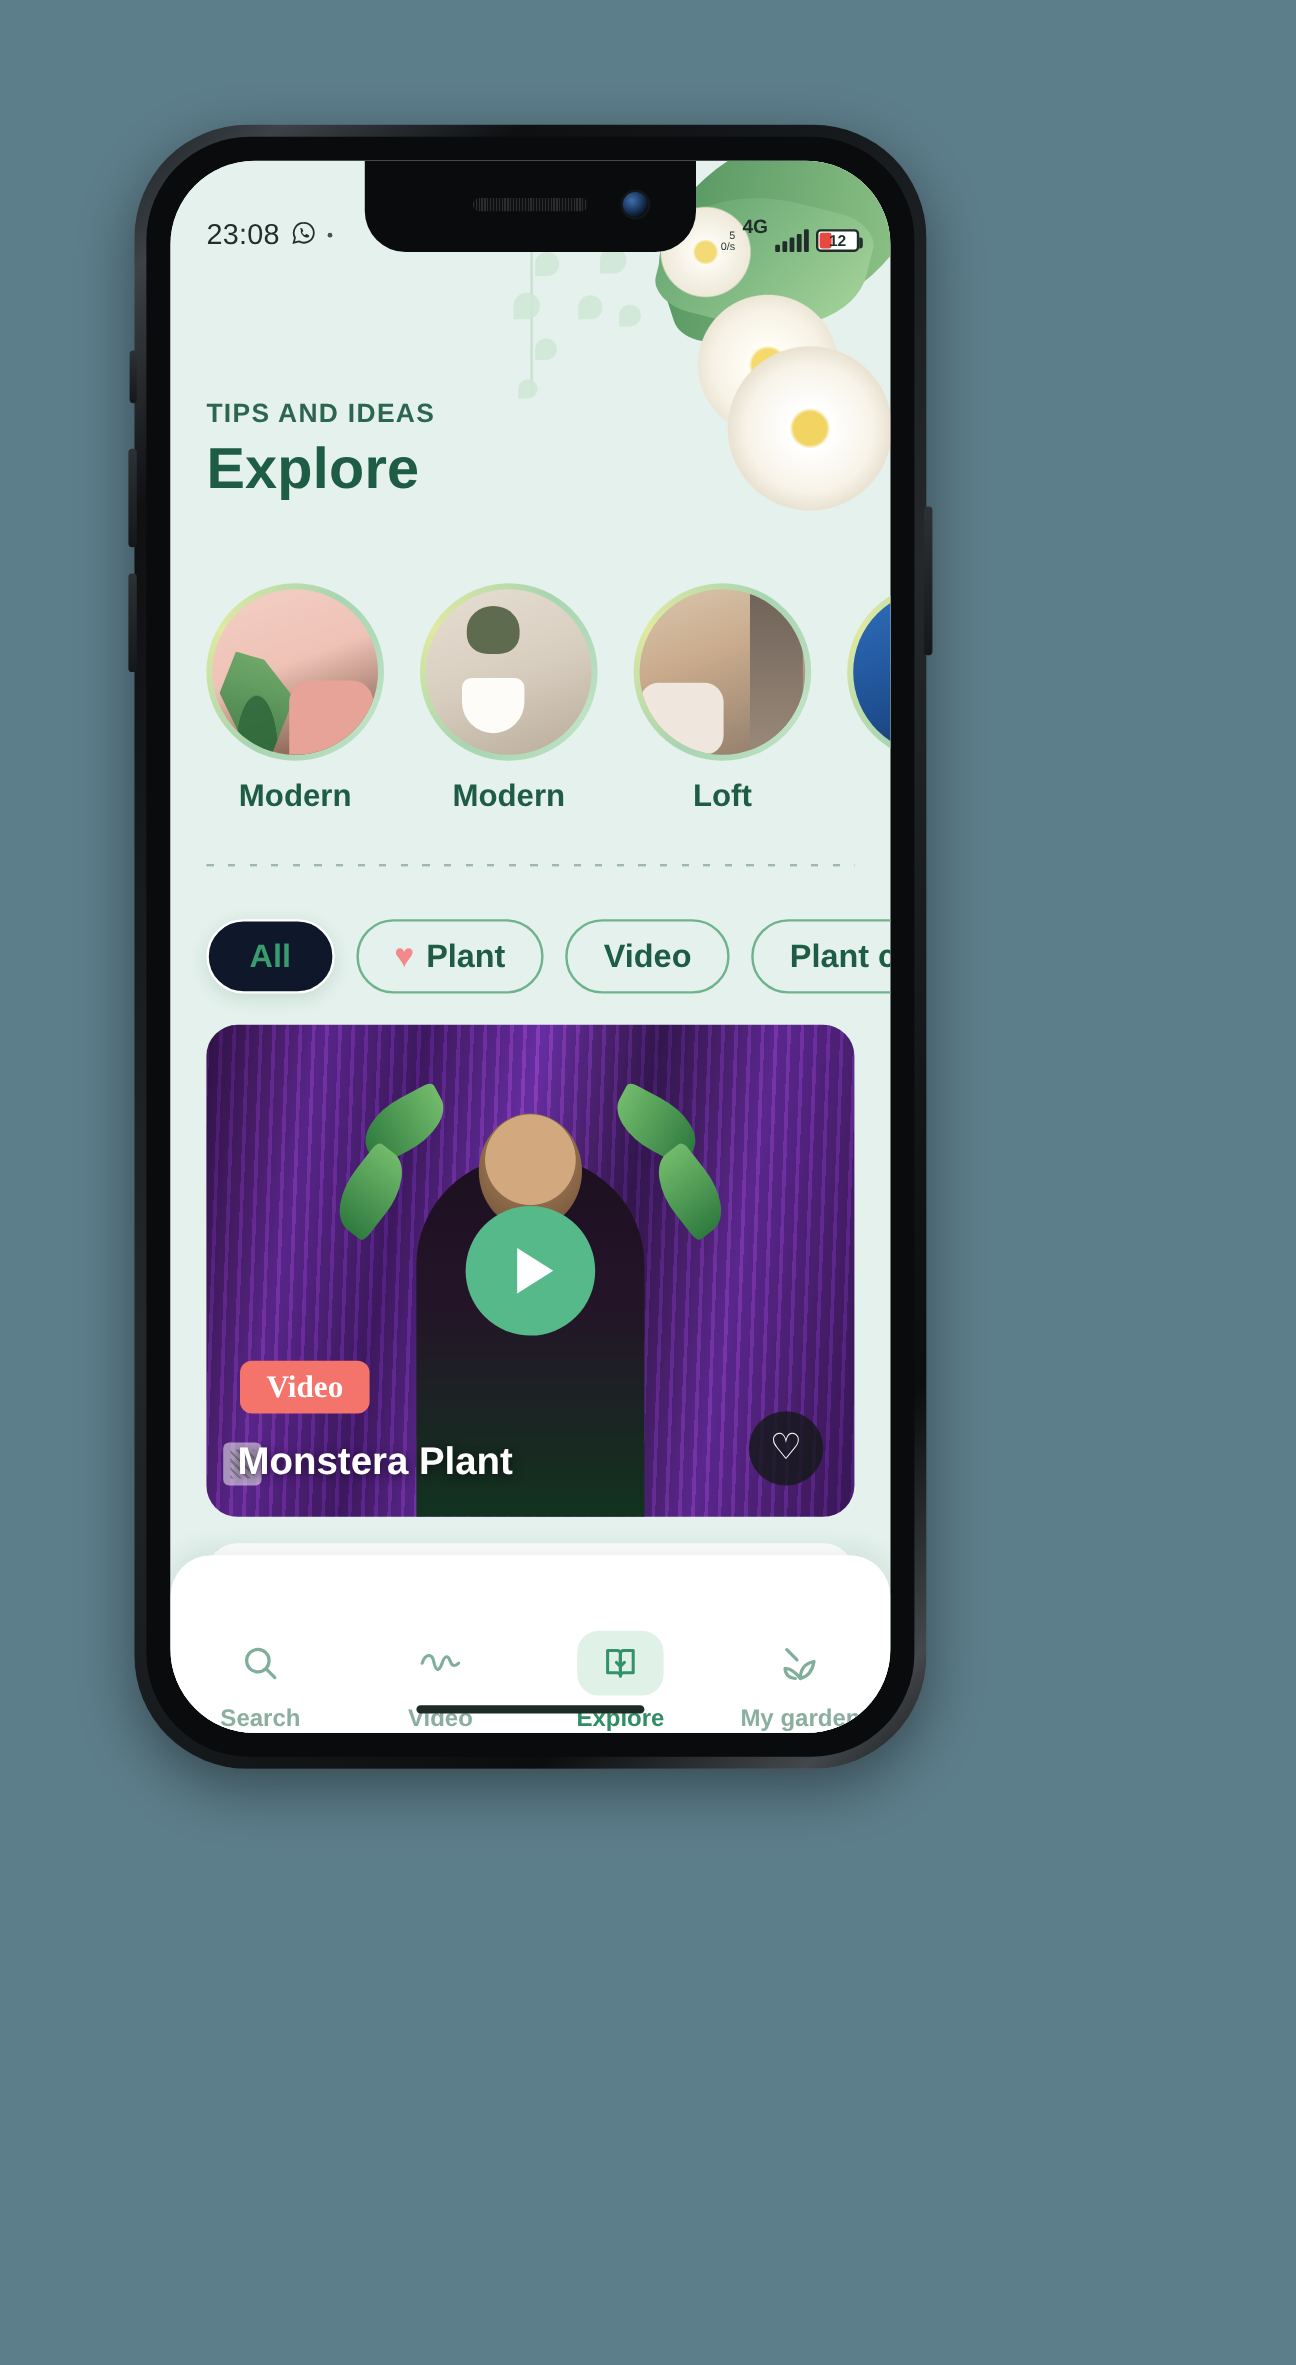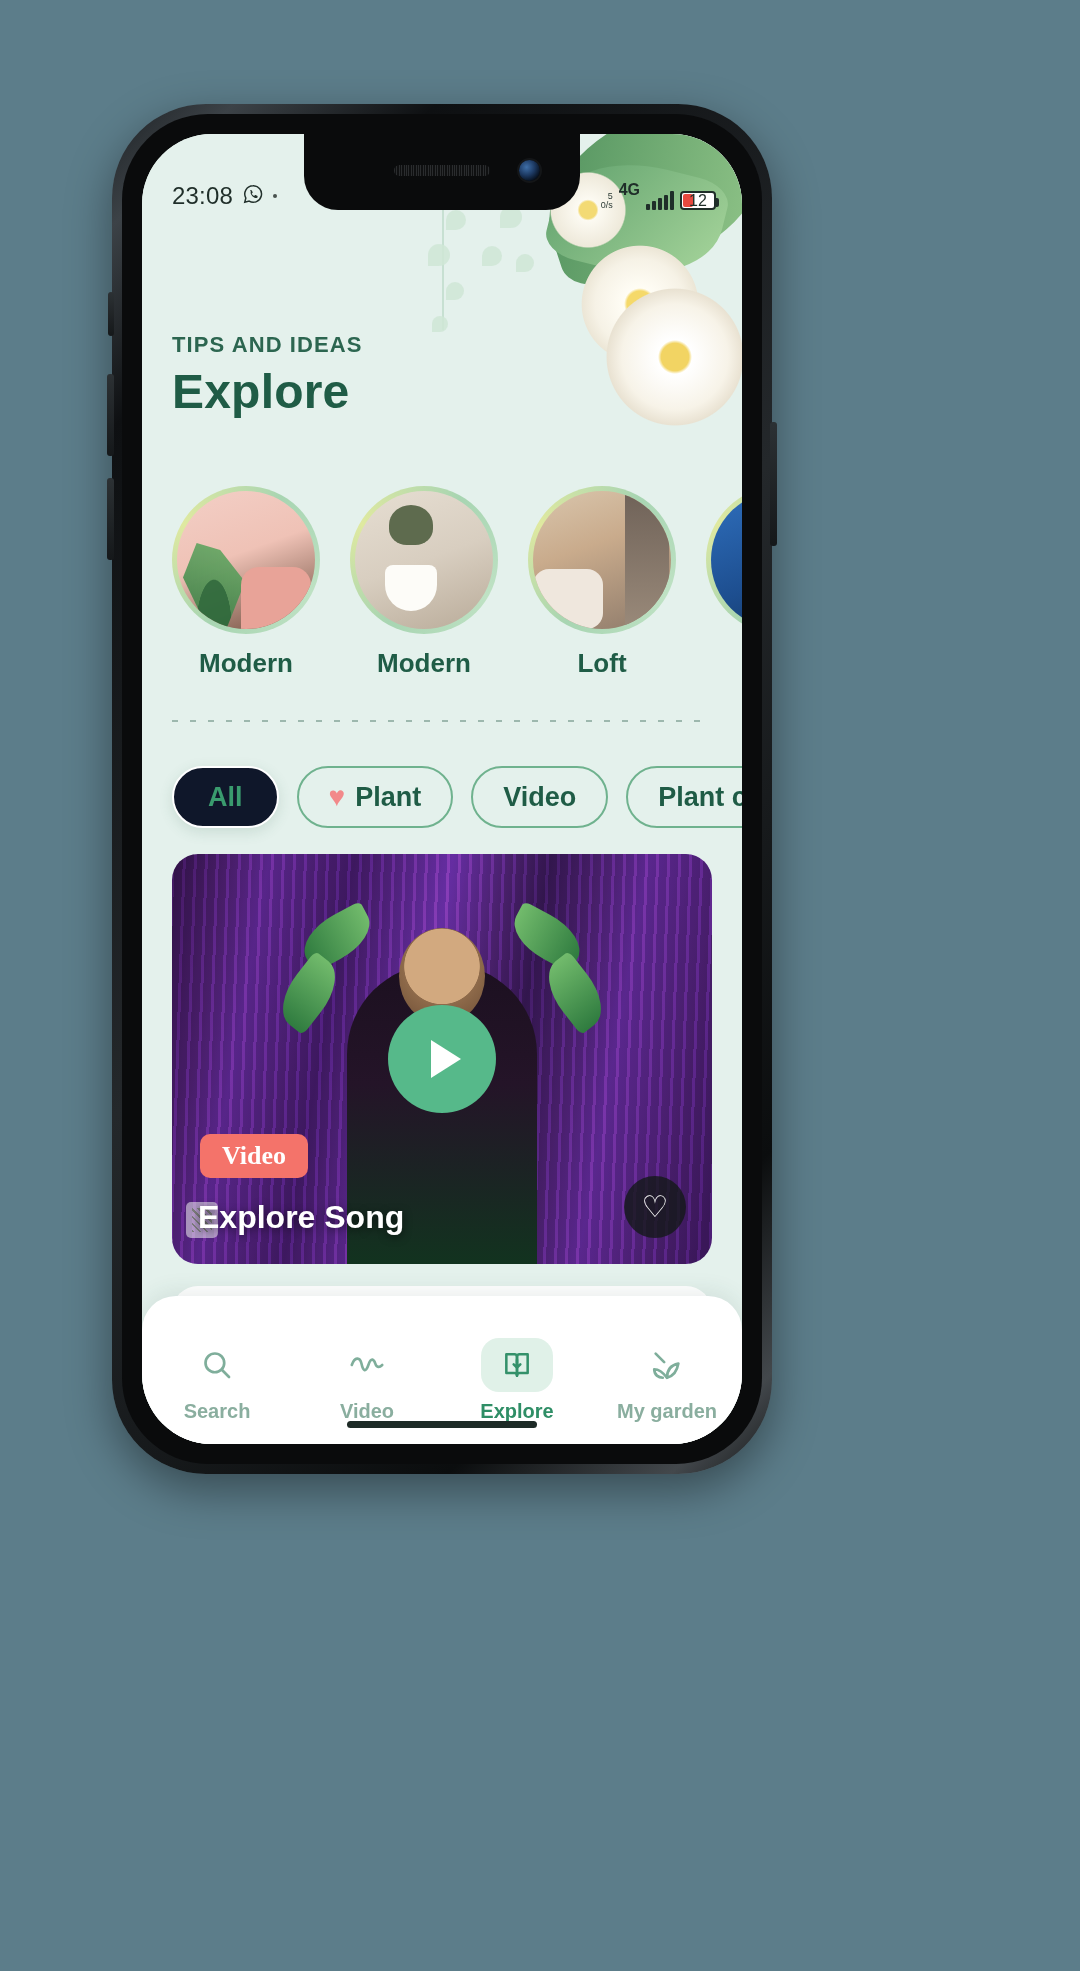--- a/index.html
+++ b/index.html
@@ -76,21 +76,21 @@
   .bars i { display:block; width: 4px; background: #1f2e29; border-radius: 1px; }
   .bars i:nth-child(1){height:6px} .bars i:nth-child(2){height:9px}
   .bars i:nth-child(3){height:12px} .bars i:nth-child(4){height:15px} .bars i:nth-child(5){height:19px}
   .battery {
     position: relative; width: 36px; height: 19px; border: 2px solid #1f2e29; border-radius: 4px;
     display: flex; align-items: center; justify-content: center;
     background: #fff;
   }
   .battery::after { content:""; position:absolute; right:-5px; top:5px; width:3px; height:9px; background:#1f2e29; border-radius:0 2px 2px 0; }
   .battery .fill { position:absolute; left:1px; top:1px; bottom:1px; width:30%; background:#e8493f; border-radius:2px; }
-  .battery .lvl { position: relative; font-size: 16px; font-weight: 400; color: #1f2e29; z-index:2; }
+  .battery .lvl { position: relative; font-size: 13px; font-weight: 700; color: #1f2e29; z-index:2; }
 
   
   .app { position: absolute; inset: 0; background: #e4f1ec; }
 
   .hero-art { position: absolute; right: 0; top: 0; width: 330px; height: 330px; overflow: hidden; pointer-events:none; }
   .leafdrop { position:absolute; border-radius: 50% 50% 50% 0; background:#cfe6d6; opacity:.85; }
   .stem { position:absolute; width:2px; background:#c7e0d2; }
   .frangipani { position:absolute; border-radius:50%; }
 
   .header { position: absolute; left: 30px; top: 160px; z-index: 5; margin-top: 38px; }
@@ -176,21 +176,21 @@
   .ptag {
     position:absolute; left:28px; top:26px; background:#f0a878; color:#fff;
     font-family:"Liberation Serif", serif; font-weight:700; font-size:28px;
     padding: 9px 26px; border-radius: 12px;
   }
 
   
   .navbar {
     position:absolute; left:0; bottom:0; width:100%; height: 148px; background:#fff;
     border-top-left-radius: 34px; border-top-right-radius: 34px;
-    display:flex; align-items:center; justify-content:space-around; padding-top: 20px;
+    display:flex; align-items:flex-end; justify-content:space-around; padding-top: 20px;
     box-shadow: 0 -4px 22px rgba(40,80,65,.10); z-index: 20;
   }
   .nav { width: 136px; text-align:center; }
   .nav-ico { width: 72px; height: 54px; margin: 0 auto; display:flex; align-items:center; justify-content:center; border-radius:18px; color:#7fae9b; }
   .nav.active .nav-ico { background:#e0f1e8; color:#34916a; }
   .nav-lbl { margin-top: 8px; font-size: 20px; font-weight: 700; color:#8aae9f; }
   .nav.active .nav-lbl { color:#2f8e66; }
 
   .homebar { position:absolute; left:50%; transform:translateX(-50%); bottom: 16px; width: 190px; height: 7px; border-radius: 4px; background:#1d2a26; z-index:30; }
 </style>
@@ -285,21 +285,21 @@
             <div class="vleaf" style="right:128px; top:62px; transform:rotate(28deg) scaleX(-1);"></div>
             <div class="vleaf" style="left:100px; top:118px; transform:rotate(-52deg);"></div>
             <div class="vleaf" style="right:100px; top:118px; transform:rotate(52deg) scaleX(-1);"></div>
 
             <div class="vplay">
               <div class="tri"></div>
             </div>
 
             <div class="vbadge">Video</div>
             <div class="vlogo"></div>
-            <div class="vtitle">Explore Song</div>
+            <div class="vtitle">Monstera Plant</div>
             <div class="vlike">
               <span>♡</span>
             </div>
           </div>
 
           <div class="pcard">
             <div class="ptag">Plant collection</div>
           </div>
 
           <div class="navbar">

